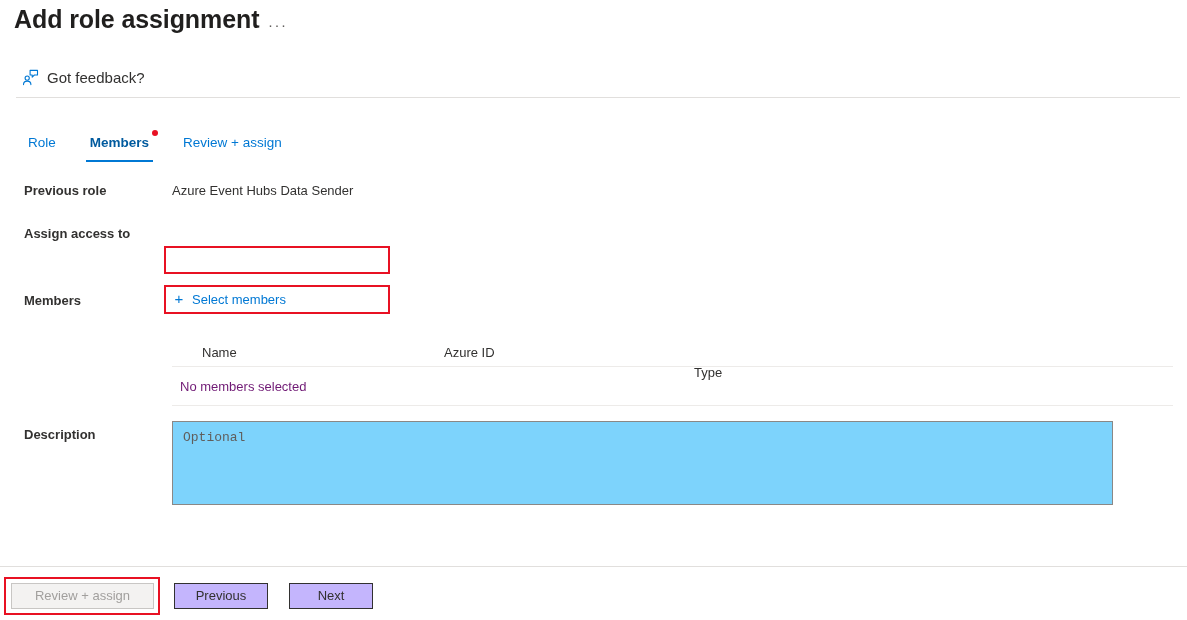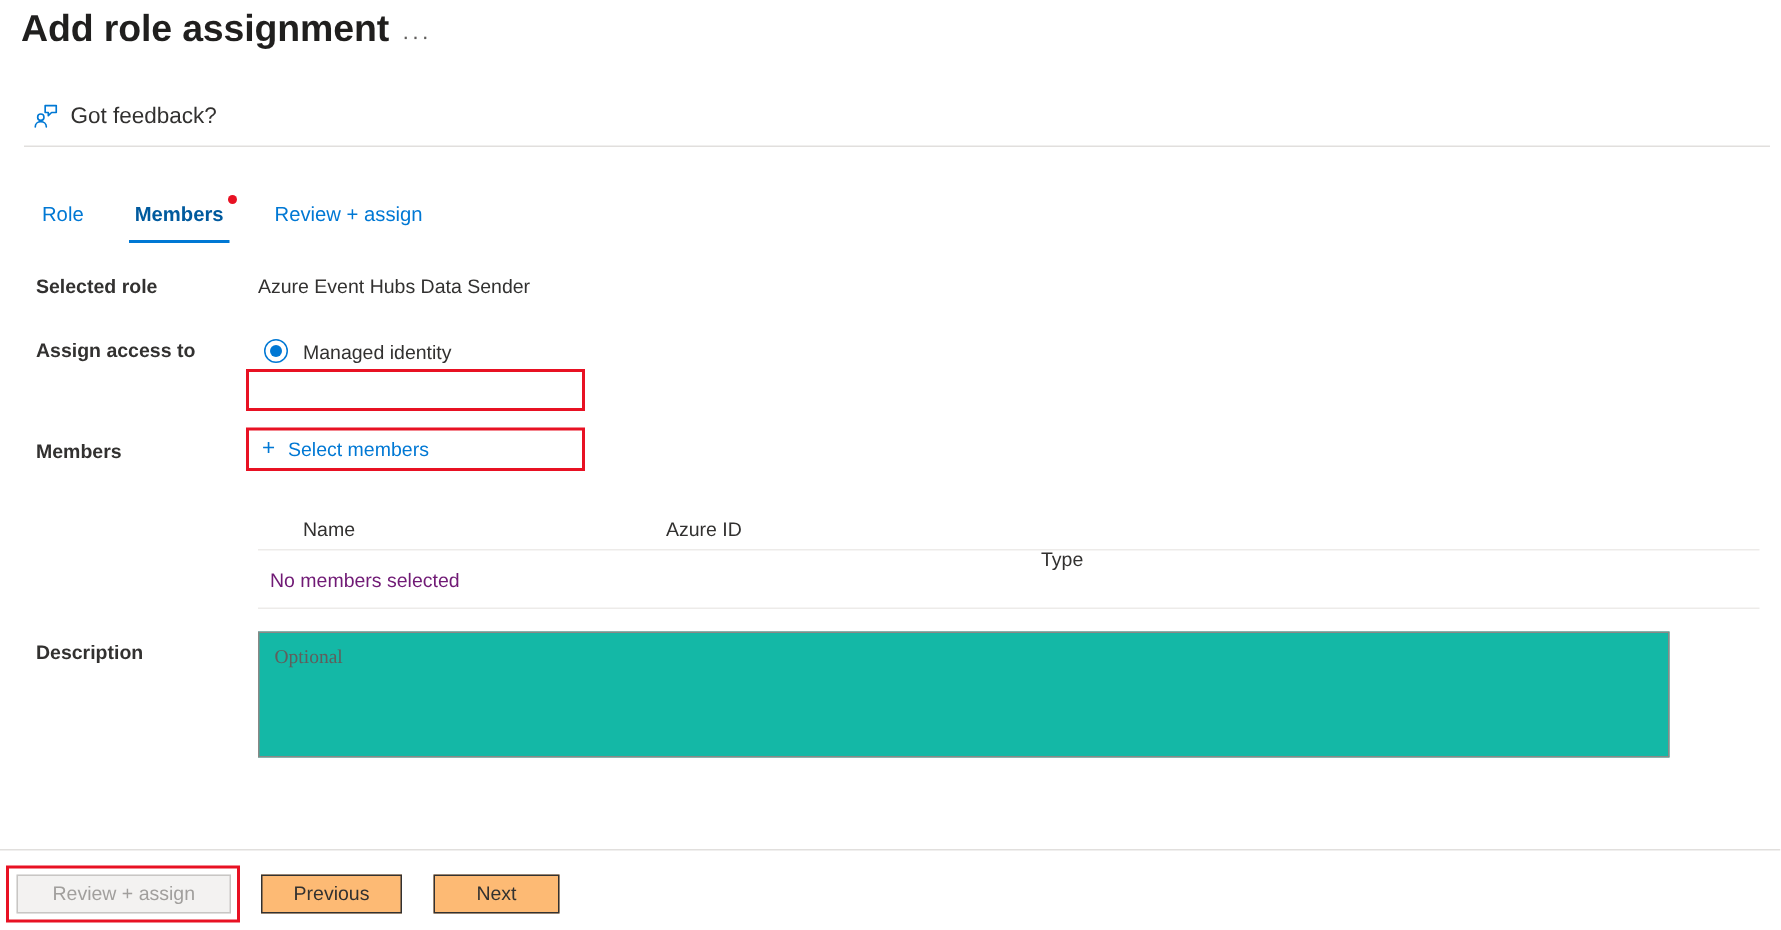--- a/index.html
+++ b/index.html
@@ -286,22 +286,22 @@
   
   .lbl-description { top: 249px; }
   .description-box {
     position: absolute;
     left: 172px;
     top: 421px;
     width: 941px;
     height: 84px;
     box-sizing: border-box;
     border: 1px solid #8a8886;
-    background: #14b8a6;
-    font-family: Liberation Serif, serif;
+    background: #7dd3fc;
+    font-family: Liberation Mono, monospace;
     font-size: 13px;
     color: #323130;
     padding: 8px 10px;
     resize: none;
     outline: none;
   }
   .description-box::placeholder {
     color: #605e5c;
     opacity: 1;
   }
@@ -321,21 +321,21 @@
     top: 583px;
     height: 26px;
   }
   .btn {
     position: absolute;
     top: 0;
     height: 26px;
     box-sizing: border-box;
     font-family: "Liberation Sans", sans-serif;
     font-size: 13px;
-    background: #fdba74;
+    background: #c4b5fd;
     border: 1px solid #323130;
     color: #323130;
     cursor: pointer;
     padding: 0 12px;
     line-height: 24px;
     text-align: center;
   }
   .btn-review {
     left: 11px;
     width: 143px;
@@ -383,29 +383,25 @@
     <span>Members</span>
     <span class="tab-badge"></span>
   </div>
   <div class="tab">
     <span>Review + assign</span>
   </div>
 </div>
 
 <div class="form">
 
-  <div class="field-label lbl-selected-role">Selected role</div>
+  <div class="field-label lbl-selected-role">Previous role</div>
   <div class="field-value val-selected-role">Azure Event Hubs Data Sender</div>
 
   <div class="field-label lbl-assign-access">Assign access to</div>
   <div class="radio-group">
-    <div class="radio-row checked">
-      <span class="radio-mark"></span>
-      <span class="radio-text">Managed identity</span>
-    </div>
   </div>
 
   <div class="field-label lbl-members">Members</div>
   <div class="select-members">
     <span class="plus-icon">+</span>
     <span>Select members</span>
   </div>
 
   <div class="field-label lbl-description">Description</div>
 </div>

